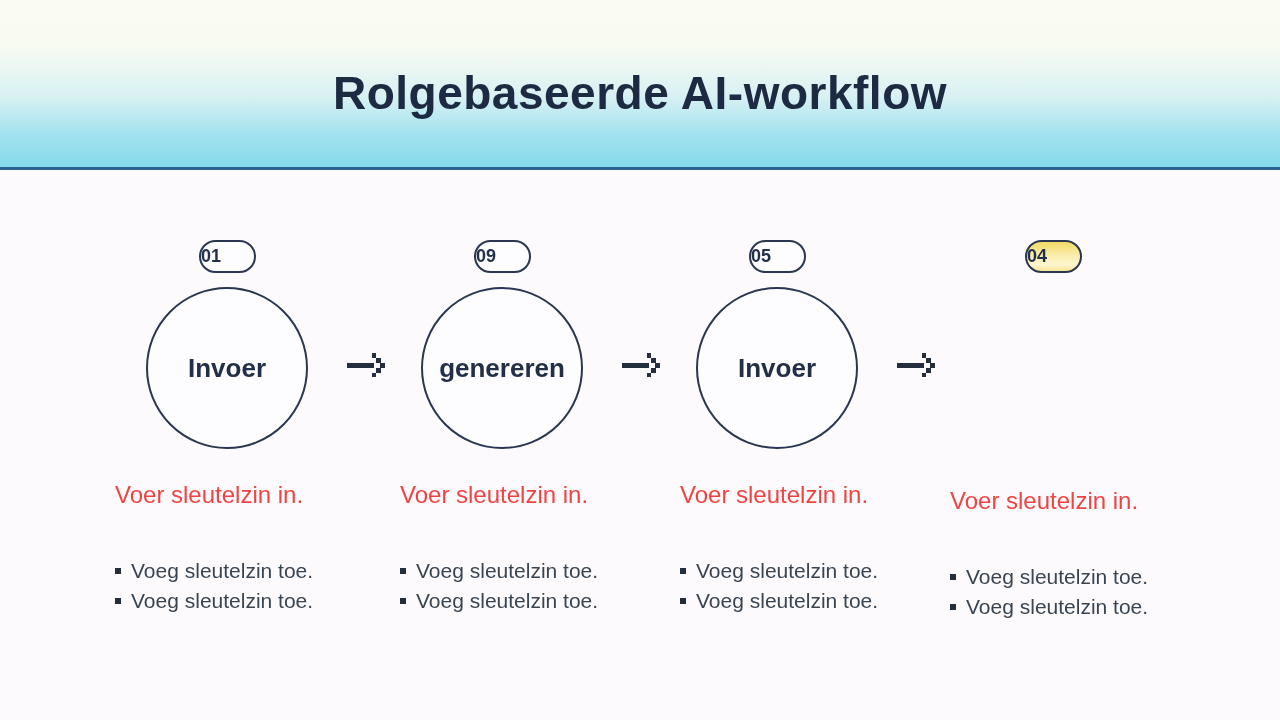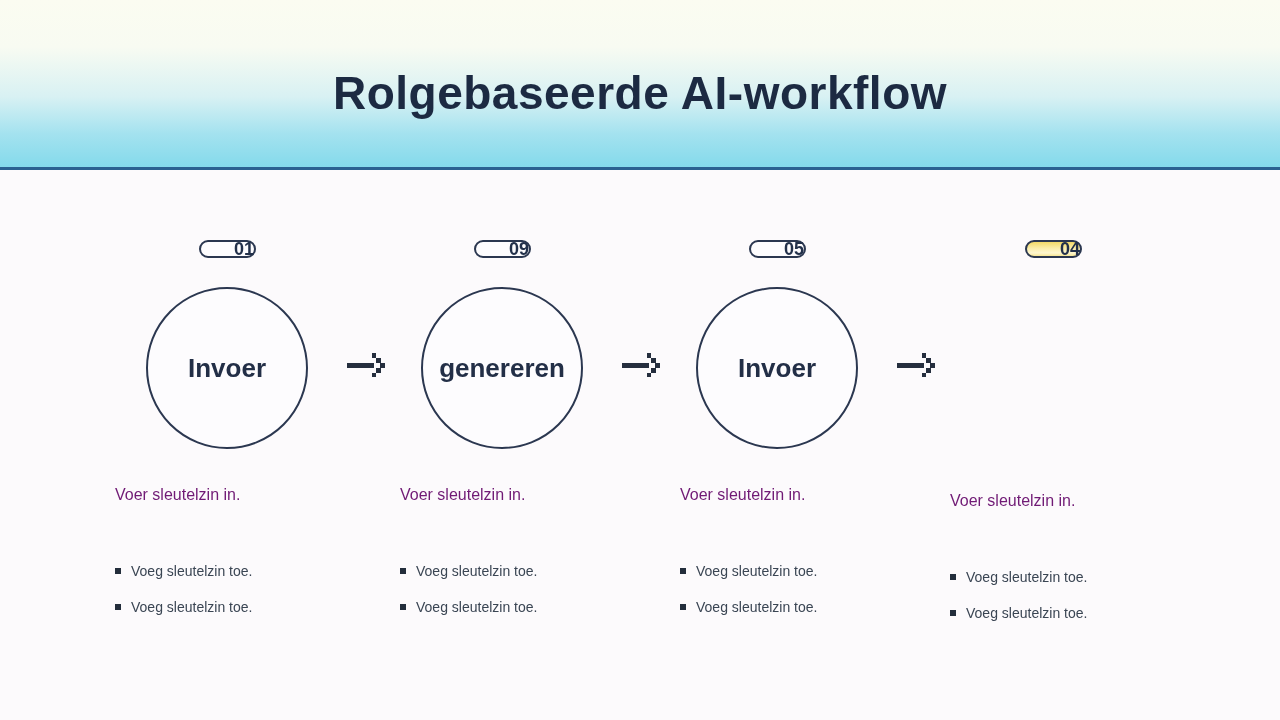--- a/index.html
+++ b/index.html
@@ -39,27 +39,27 @@
     letter-spacing: 0.5px;
     color: #1c2a42;
     padding-top: 18px;
   }
 
   
   .step-badge {
     position: absolute;
     top: 240px;
     width: 57px;
-    height: 18px;
+    height: 33px;
     border: 2px solid #2b3750;
     border-radius: 17px;
     background: #fdfcfe;
     display: flex;
     align-items: center;
-    justify-content: flex-end;
+    justify-content: flex-start;
     font-size: 18px;
     font-weight: bold;
     color: #22304a;
   }
   .step-badge.highlight {
     background: linear-gradient(180deg, #f2d967 0%, #faeda9 45%, #fdf6d0 75%, #f7e globalization694 100%);
     background: linear-gradient(180deg, #f2d967 0%, #faeda9 45%, #fdf6d0 78%, #f7e694 100%);
   }
   .step-circle {
     position: absolute;
@@ -111,35 +111,34 @@
   
   .step-text {
     position: absolute;
     width: 260px;
   }
   .t1 { left: 115px; top: 482px; }
   .t2 { left: 400px; top: 482px; }
   .t3 { left: 680px; top: 482px; }
   .t4 { left: 950px; top: 488px; }
   .step-text .desc {
-    font-size: 16px;
-    color: #701a75;
+    font-size: 24px;
+    color: #ef4444;
     line-height: 26px;
   }
   .step-text ul {
     list-style: none;
     margin-top: 48px;
   }
   .step-text li {
     position: relative;
-    font-size: 14px;
+    font-size: 21px;
     color: #3a4553;
     line-height: 30px;
     padding-left: 16px;
-    margin-top: 6px;
   }
   .step-text li::before {
     content: "";
     position: absolute;
     left: 0;
     top: 12px;
     width: 6px;
     height: 6px;
     background: #232d3b;
   }

